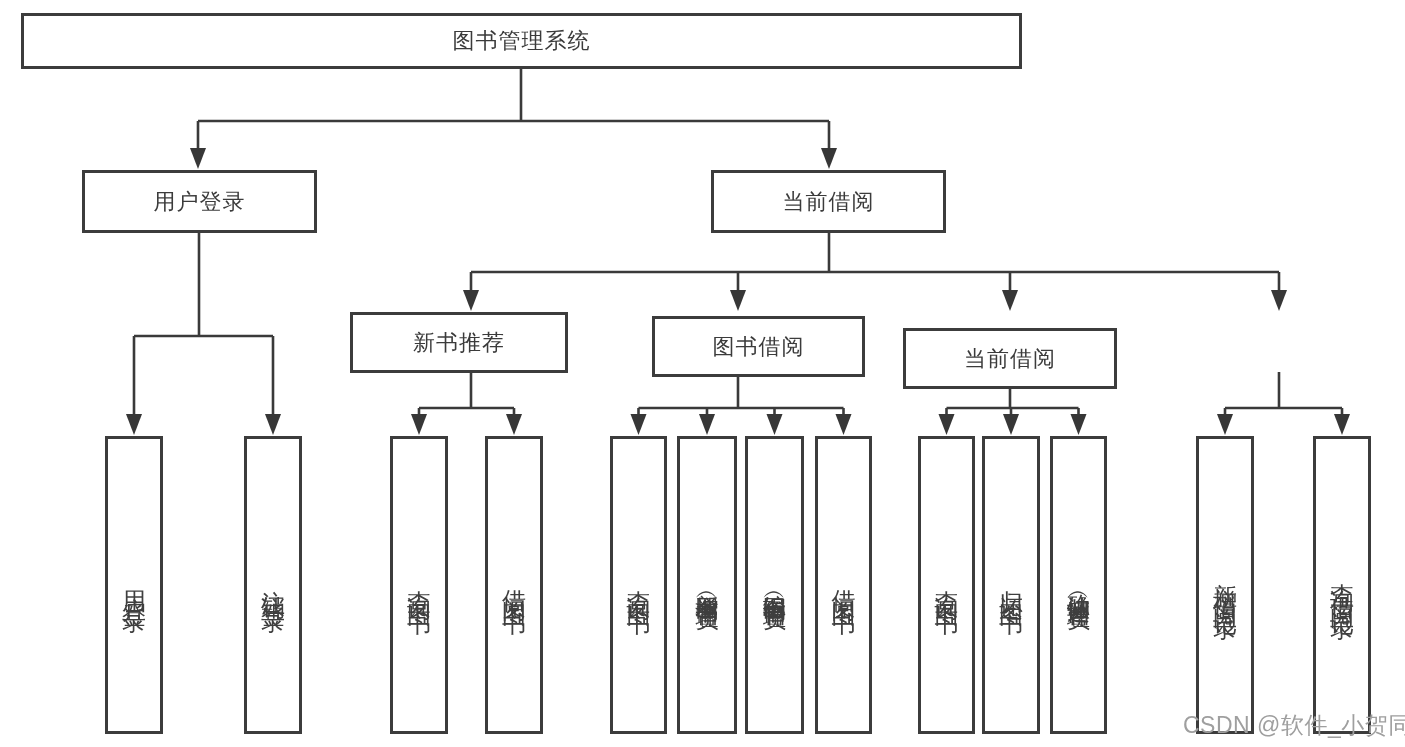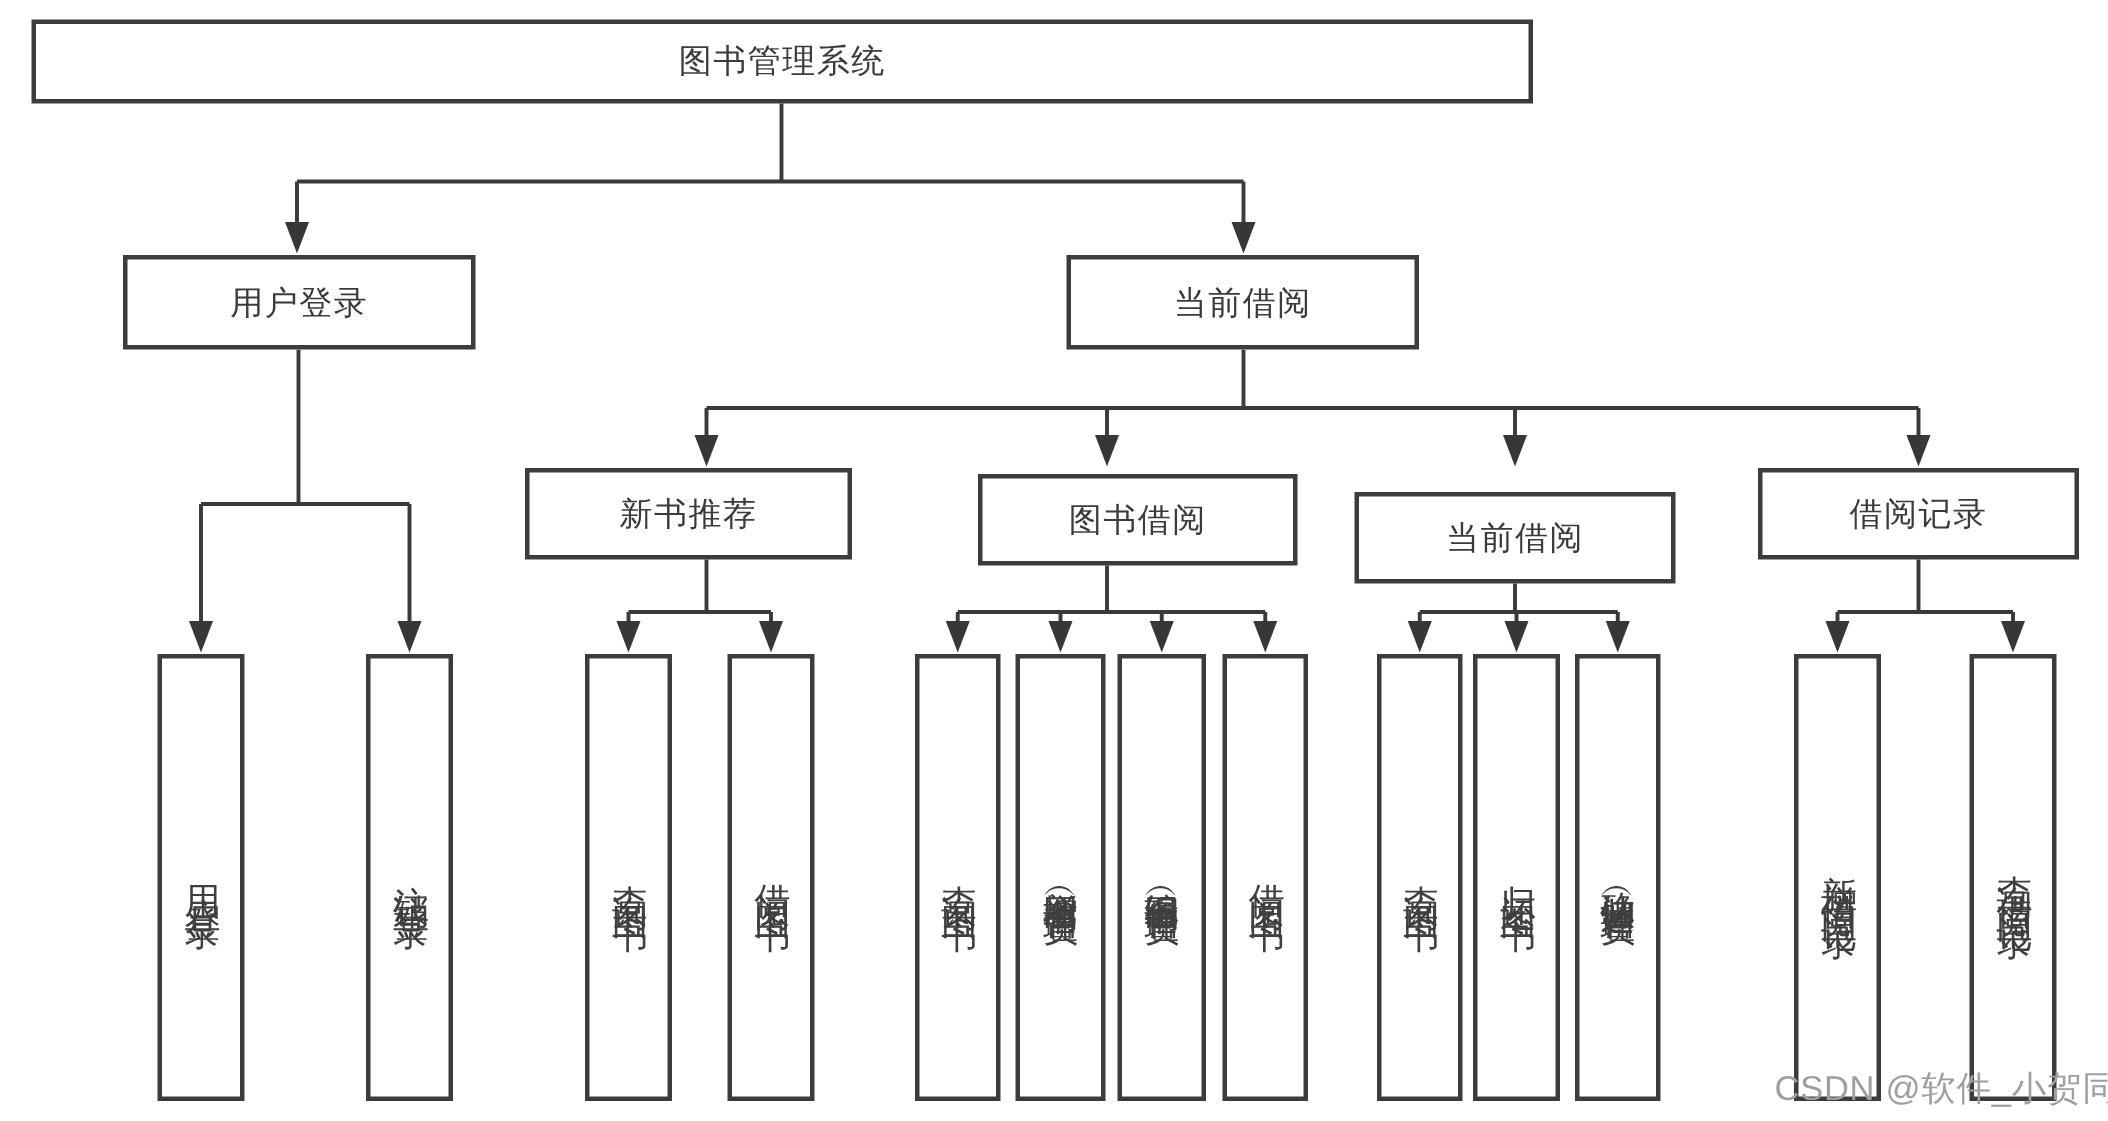--- a/index.html
+++ b/index.html
@@ -82,23 +82,20 @@
 
   <div class="hbox" style="left:350px;top:312px;width:218px;height:61px;">
     <span>新书推荐</span>
   </div>
   <div class="hbox" style="left:632px;top:316px;width:213px;height:61px;margin-left:20px;">
     <span>图书借阅</span>
   </div>
   <div class="hbox" style="left:903px;top:328px;width:214px;height:61px;">
     <span>当前借阅</span>
   </div>
-  <div class="hbox" style="left:1172px;top:312px;width:214px;height:61px;">
-    <span>借阅记录</span>
-  </div>
 
   <div class="vbox" style="left:105px;width:58px;">
     <span>用户登录</span>
   </div>
   <div class="vbox" style="left:244px;width:58px;">
     <span>注销登录</span>
   </div>
 
   <div class="vbox" style="left:390px;width:58px;">
     <span>查询图书</span>

